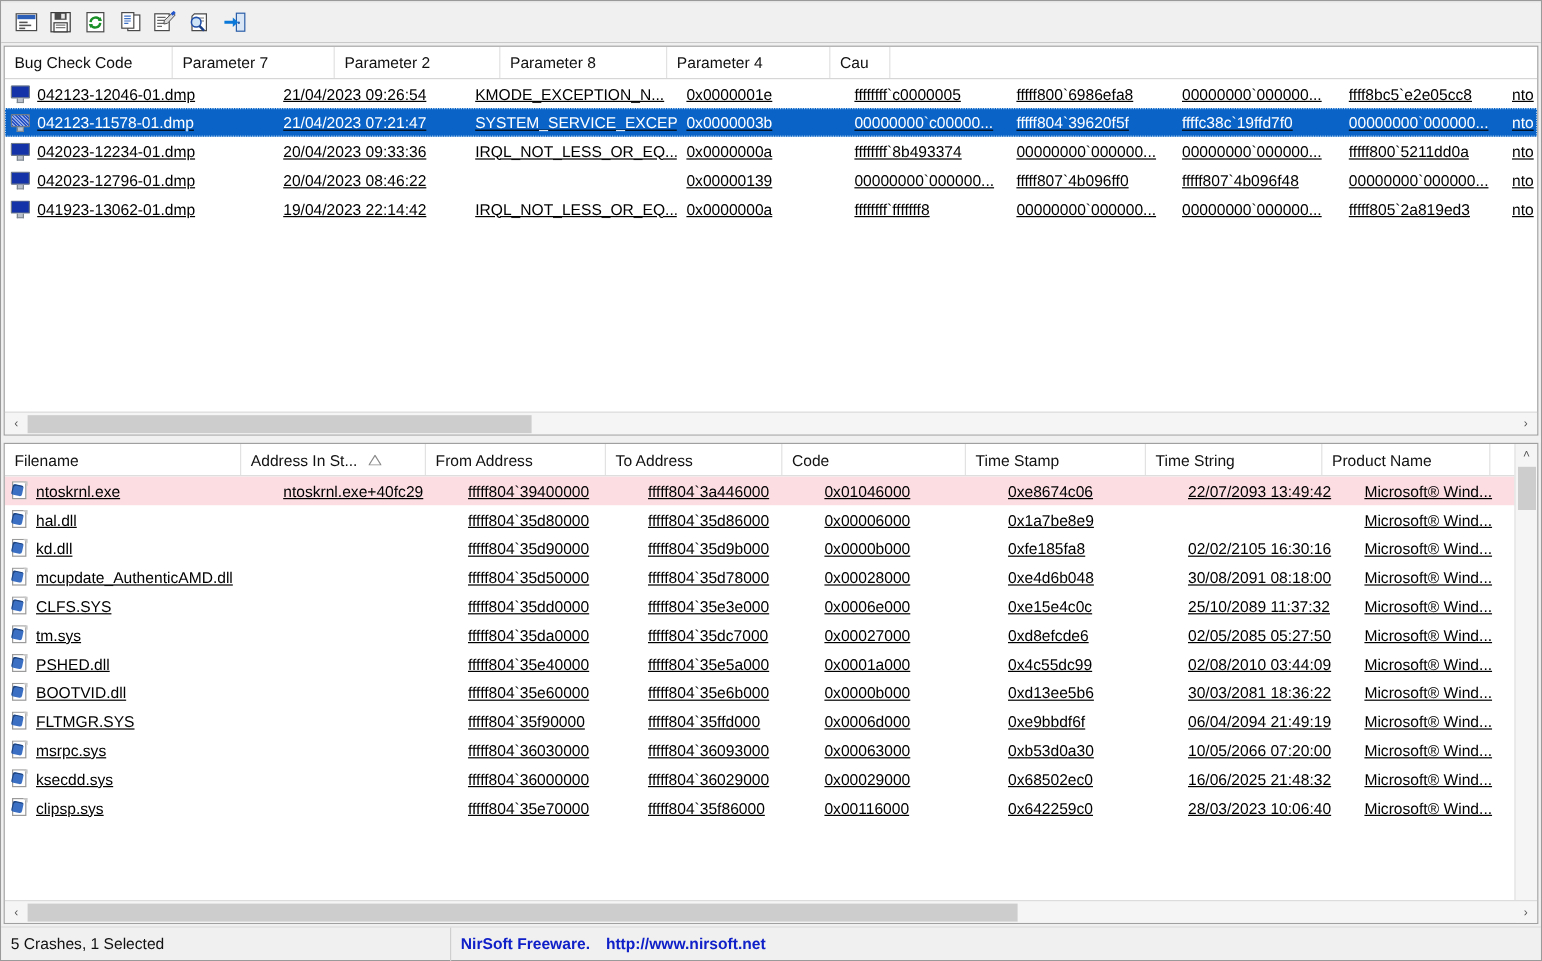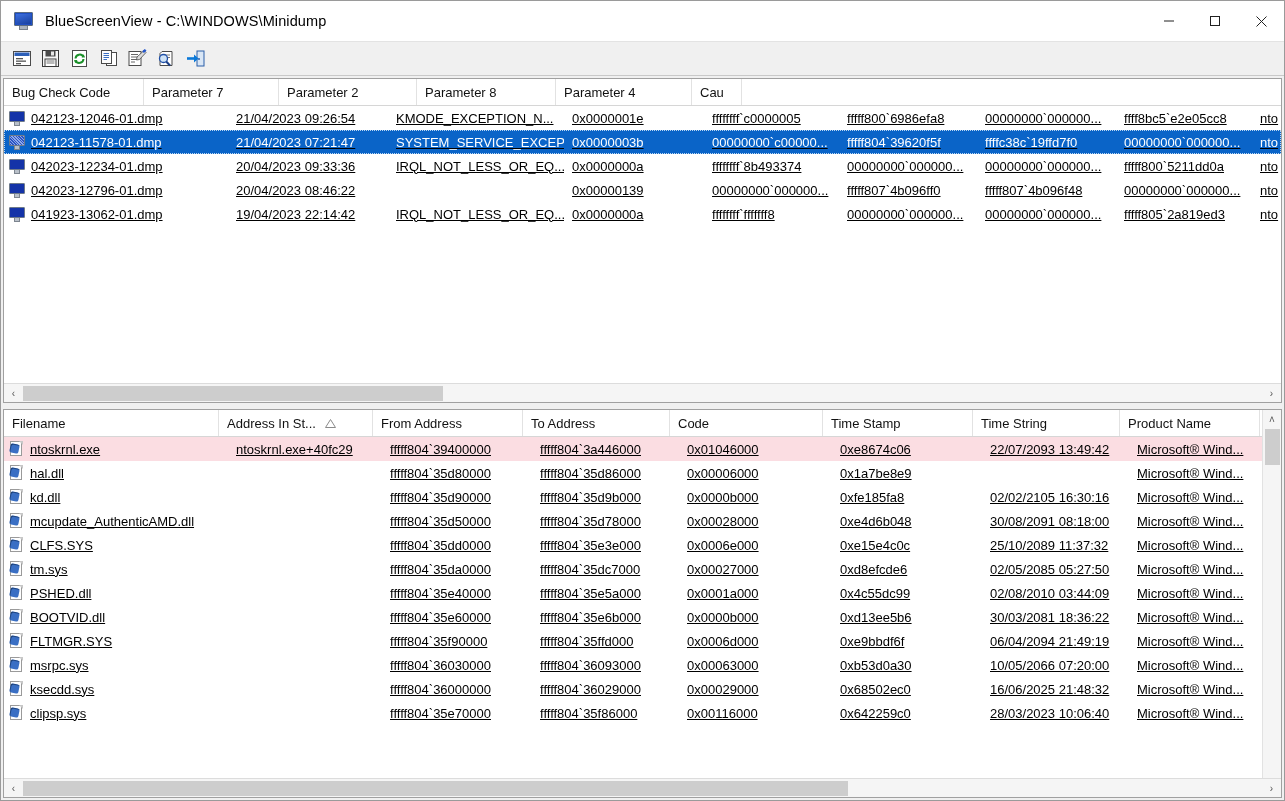--- a/index.html
+++ b/index.html
@@ -221,45 +221,20 @@
   .st-link {
     color: #1020c8; font-weight: bold; padding-left: 8px;
     white-space: nowrap; cursor: default;
   }
 </style>
 </head>
 <body>
 
 <div class="window">
 
-  <div class="titlebar">
-    <div class="title-icon">
-      <div class="scr"></div>
-        <div class="base"></div>
-    </div>
-    <div class="title-text">BlueScreenView  -  C:\WINDOWS\Minidump</div>
-    <div class="winctrls">
-      <div class="winctrl">
-        <svg width="12" height="12" viewBox="0 0 12 12">
-            <line x1="1" y1="6" x2="11" y2="6" stroke="#202020" stroke-width="1"></line>
-          </svg>
-      </div>
-      <div class="winctrl">
-        <svg width="12" height="12" viewBox="0 0 12 12">
-            <rect x="1.5" y="1.5" width="9" height="9" fill="none" stroke="#202020" stroke-width="1"></rect>
-          </svg>
-      </div>
-      <div class="winctrl">
-        <svg width="13" height="13" viewBox="0 0 13 13">
-            <line x1="1.5" y1="1.5" x2="11.5" y2="11.5" stroke="#202020" stroke-width="1"></line>
-            <line x1="11.5" y1="1.5" x2="1.5" y2="11.5" stroke="#202020" stroke-width="1"></line>
-          </svg>
-      </div>
-    </div>
-  </div>
 
 
   <div class="toolbar">
     <div class="tbtn">
       <svg width="20" height="18" viewBox="0 0 20 18">
         <rect x="1.5" y="1.5" width="17" height="14" fill="#ffffff" stroke="#4a4a4a"></rect>
         <rect x="2.5" y="2.5" width="15" height="3.5" fill="#2c5fb8"></rect>
         <rect x="4" y="8" width="7" height="1.3" fill="#555"></rect>
         <rect x="4" y="10.5" width="10" height="1.3" fill="#555"></rect>
         <rect x="4" y="13" width="5" height="1.3" fill="#555"></rect>
@@ -440,21 +415,21 @@
           <div class="hthumb" style="width:420px; margin-left:0;"></div>
         </div>
         <div class="sb-arrow">›</div>
       </div>
     </div>
 
     <div class="splitter"></div>
 
     <div class="pane pane-bottom">
       <div class="hdr" id="mod-hdr">
-          <div class="hcell" style="width:215px">
+          <div class="hcell" style="width:197px">
             <span>Filename</span>
           </div>
           <div class="hcell" style="width:154px">
             <span>Address In St...</span>
             <span class="sortmark">
               <svg width="11" height="9" viewBox="0 0 11 9">
                 <path d="M5.5 0.5 l5 8 h-10 z" fill="none" stroke="#8a8a8a" stroke-width="1"></path>
               </svg>
             </span>
           </div>
@@ -695,13 +670,21 @@
       <div class="hscroll">
         <div class="sb-arrow">‹</div>
         <div class="htrack">
           <div class="hthumb" style="width:825px; margin-left:0;"></div>
         </div>
         <div class="sb-arrow">›</div>
       </div>
     </div>
   </div>
 
+  <div class="statusbar">
+    <div class="st-seg first">5 Crashes, 1 Selected</div>
+    <div class="st-link">
+      <span>NirSoft Freeware.</span>
+      <span style="display:inline-block;width:6px"></span>
+      <span>http://www.nirsoft.net</span>
+    </div>
+  </div>
 </div>
 
 </body></html>

